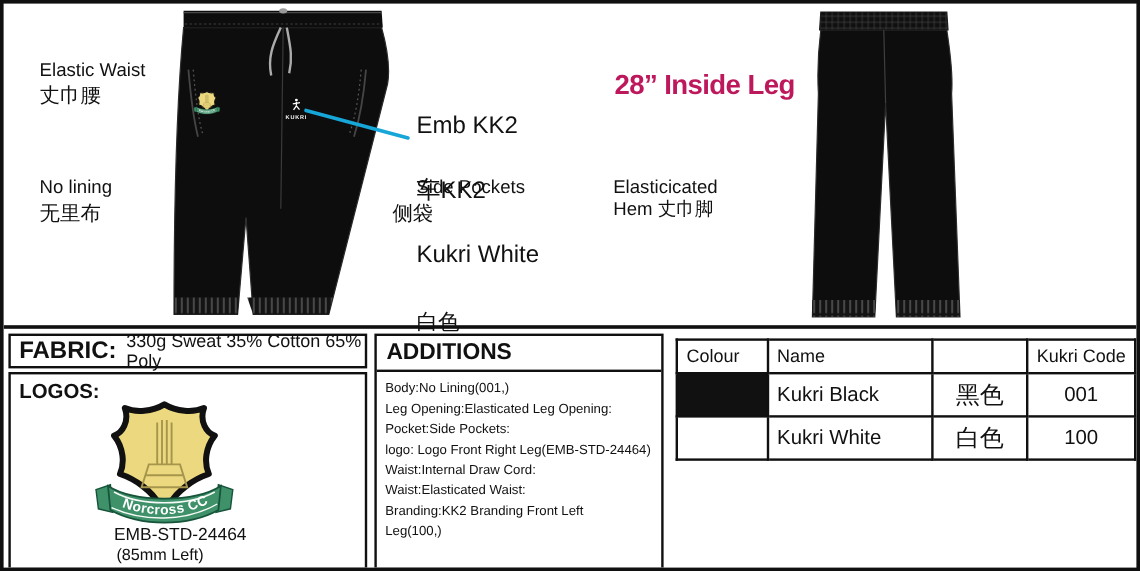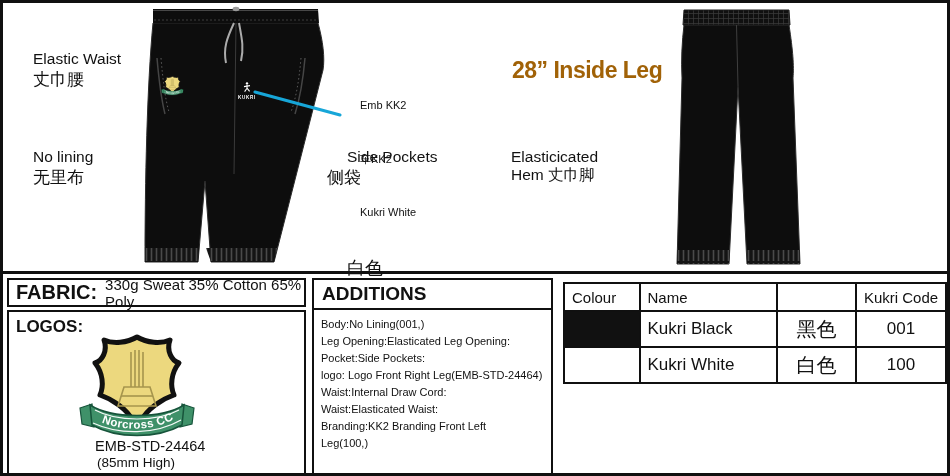--- a/index.html
+++ b/index.html
@@ -6,23 +6,23 @@
   .sheet{
     position:relative;width:950px;height:476px;background:#fff;
     border:3px solid #101010;box-sizing:border-box;overflow:hidden;
     font-family:"Liberation Sans", sans-serif;color:#111;
   }
   
   .top{position:absolute;left:0;top:0;width:944px;height:266px;}
   .ann{position:absolute;white-space:pre;line-height:1.15;}
   .en{font-size:15.5px;}
   .zh{font-size:17px;}
-  .emb-line{font-size:11px;line-height:17px;margin-left:13px;}
+  .emb-line{font-size:20px;line-height:17px;}
   .emb-zh-big{font-size:18px;line-height:20px;}
-  .red-callout{font-size:23px;font-weight:bold;color:#a16207;letter-spacing:-0.5px;}
+  .red-callout{font-size:23px;font-weight:bold;color:#be185d;letter-spacing:-0.5px;}
   .pants-svg{position:absolute;}
   .overlay-svg{position:absolute;left:0;top:0;pointer-events:none;}
   
   .divider{position:absolute;left:0;top:268px;width:944px;height:3px;background:#101010;}
   .fabric-box{
     position:absolute;left:4px;top:275px;width:299px;height:29px;
     border:2px solid #101010;box-sizing:border-box;display:flex;align-items:center;
   }
   .fabric-label{font-size:20px;font-weight:bold;margin-left:7px;}
   .fabric-value{font-size:15px;margin-left:8px;}
@@ -166,21 +166,21 @@
     <span class="fabric-label">FABRIC:</span>
     <span class="fabric-value">330g Sweat 35% Cotton 65% Poly</span>
   </div>
 
   <div class="logos-box">
     <div class="logos-label">LOGOS:</div>
     <svg class="crest-svg" width="122" height="110" viewBox="0 0 122 110">
       <use href="#crest"></use>
     </svg>
     <div class="crest-code">EMB-STD-24464</div>
-    <div class="crest-size">(85mm  High)</div>
+    <div class="crest-size">(85mm  Left)</div>
   </div>
 
   <div class="additions-box">
     <div class="additions-title">ADDITIONS</div>
     <div class="additions-body">
       <div class="add-line">Body:No Lining(001,)</div>
       <div class="add-line">Leg Opening:Elasticated Leg Opening:</div>
       <div class="add-line">Pocket:Side Pockets:</div>
       <div class="add-line">logo: Logo Front Right Leg(EMB-STD-24464)</div>
       <div class="add-line">Waist:Internal Draw Cord:</div>

